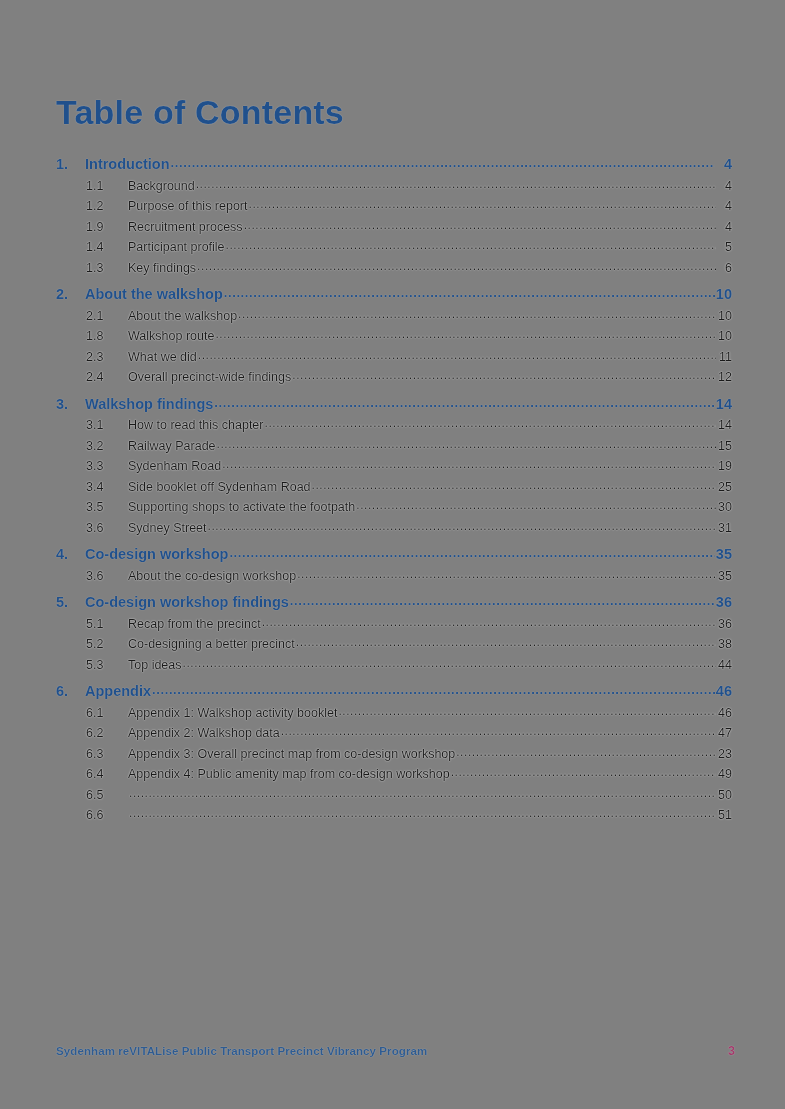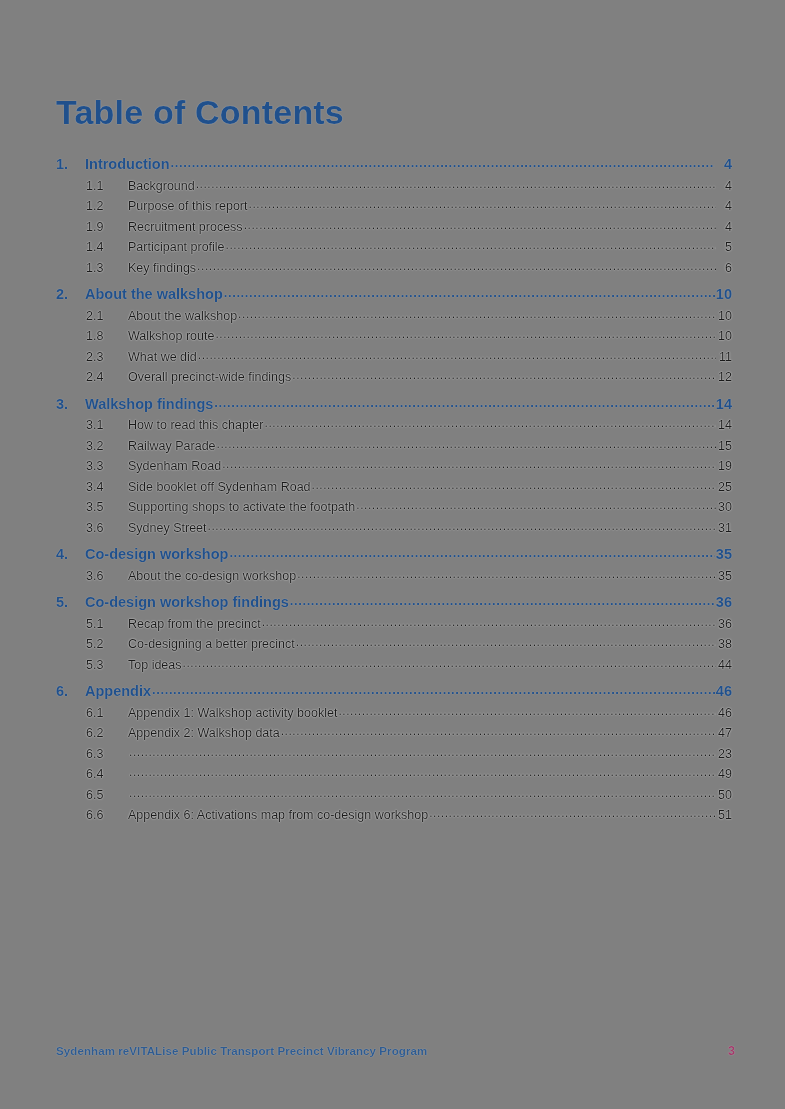--- a/index.html
+++ b/index.html
@@ -302,36 +302,37 @@
         <span class="pageno">46</span>
       </div>
       <div class="toc-entry lvl2">
         <span class="num">6.2</span>
         <span class="label">Appendix 2: Walkshop data</span>
         <span class="leader"> ............................................................................................................................................................................................................................................................................................................</span>
         <span class="pageno">47</span>
       </div>
       <div class="toc-entry lvl2">
         <span class="num">6.3</span>
+        <span class="label">Appendix 3: Overall precinct map from co-design workshop</span>
         <span class="leader"> ............................................................................................................................................................................................................................................................................................................</span>
         <span class="pageno">23</span>
       </div>
       <div class="toc-entry lvl2">
         <span class="num">6.4</span>
+        <span class="label">Appendix 4: Public amenity map from co-design workshop</span>
         <span class="leader"> ............................................................................................................................................................................................................................................................................................................</span>
         <span class="pageno">49</span>
       </div>
       <div class="toc-entry lvl2">
         <span class="num">6.5</span>
         <span class="leader"> ............................................................................................................................................................................................................................................................................................................</span>
         <span class="pageno">50</span>
       </div>
       <div class="toc-entry lvl2">
         <span class="num">6.6</span>
-        <span class="label">Appendix 6: Activations map from co-design workshop</span>
         <span class="leader"> ............................................................................................................................................................................................................................................................................................................</span>
         <span class="pageno">51</span>
       </div>
     </div>
 
   <div class="footer">
     <span class="footer-text">Sydenham reVITALise Public Transport Precinct Vibrancy Program</span>
     <span class="footer-pageno">3</span>
   </div>
 

